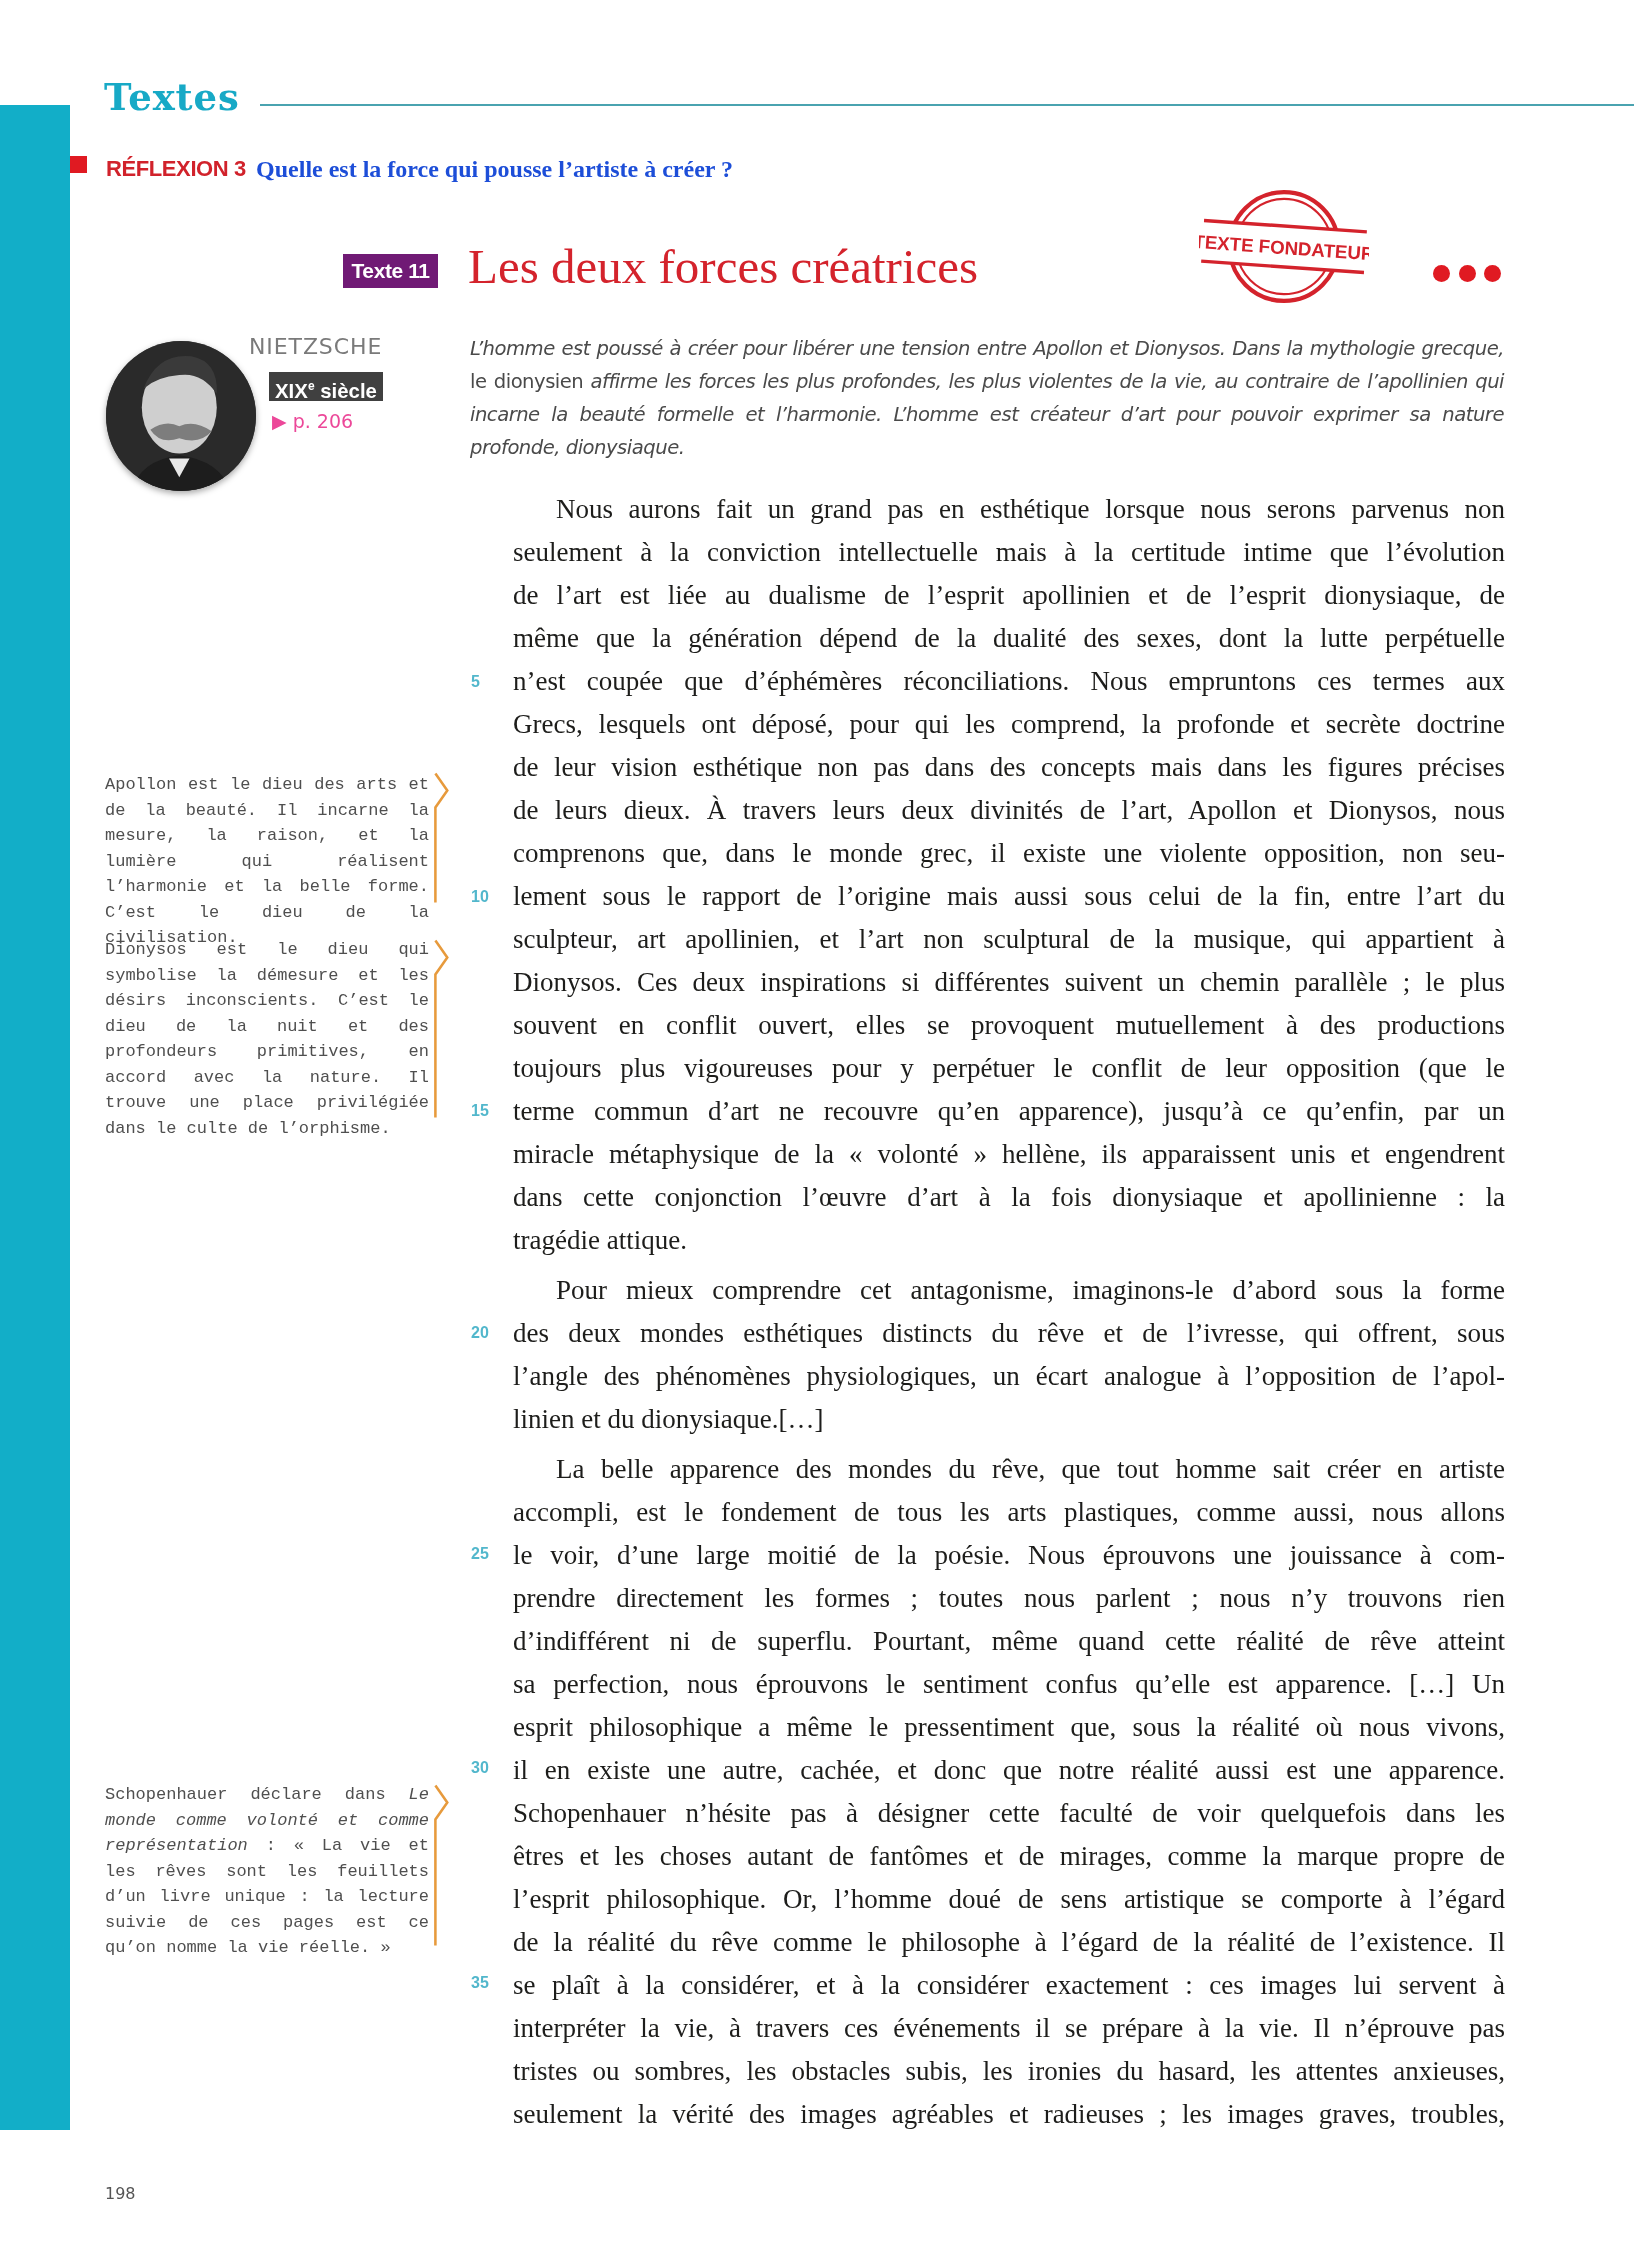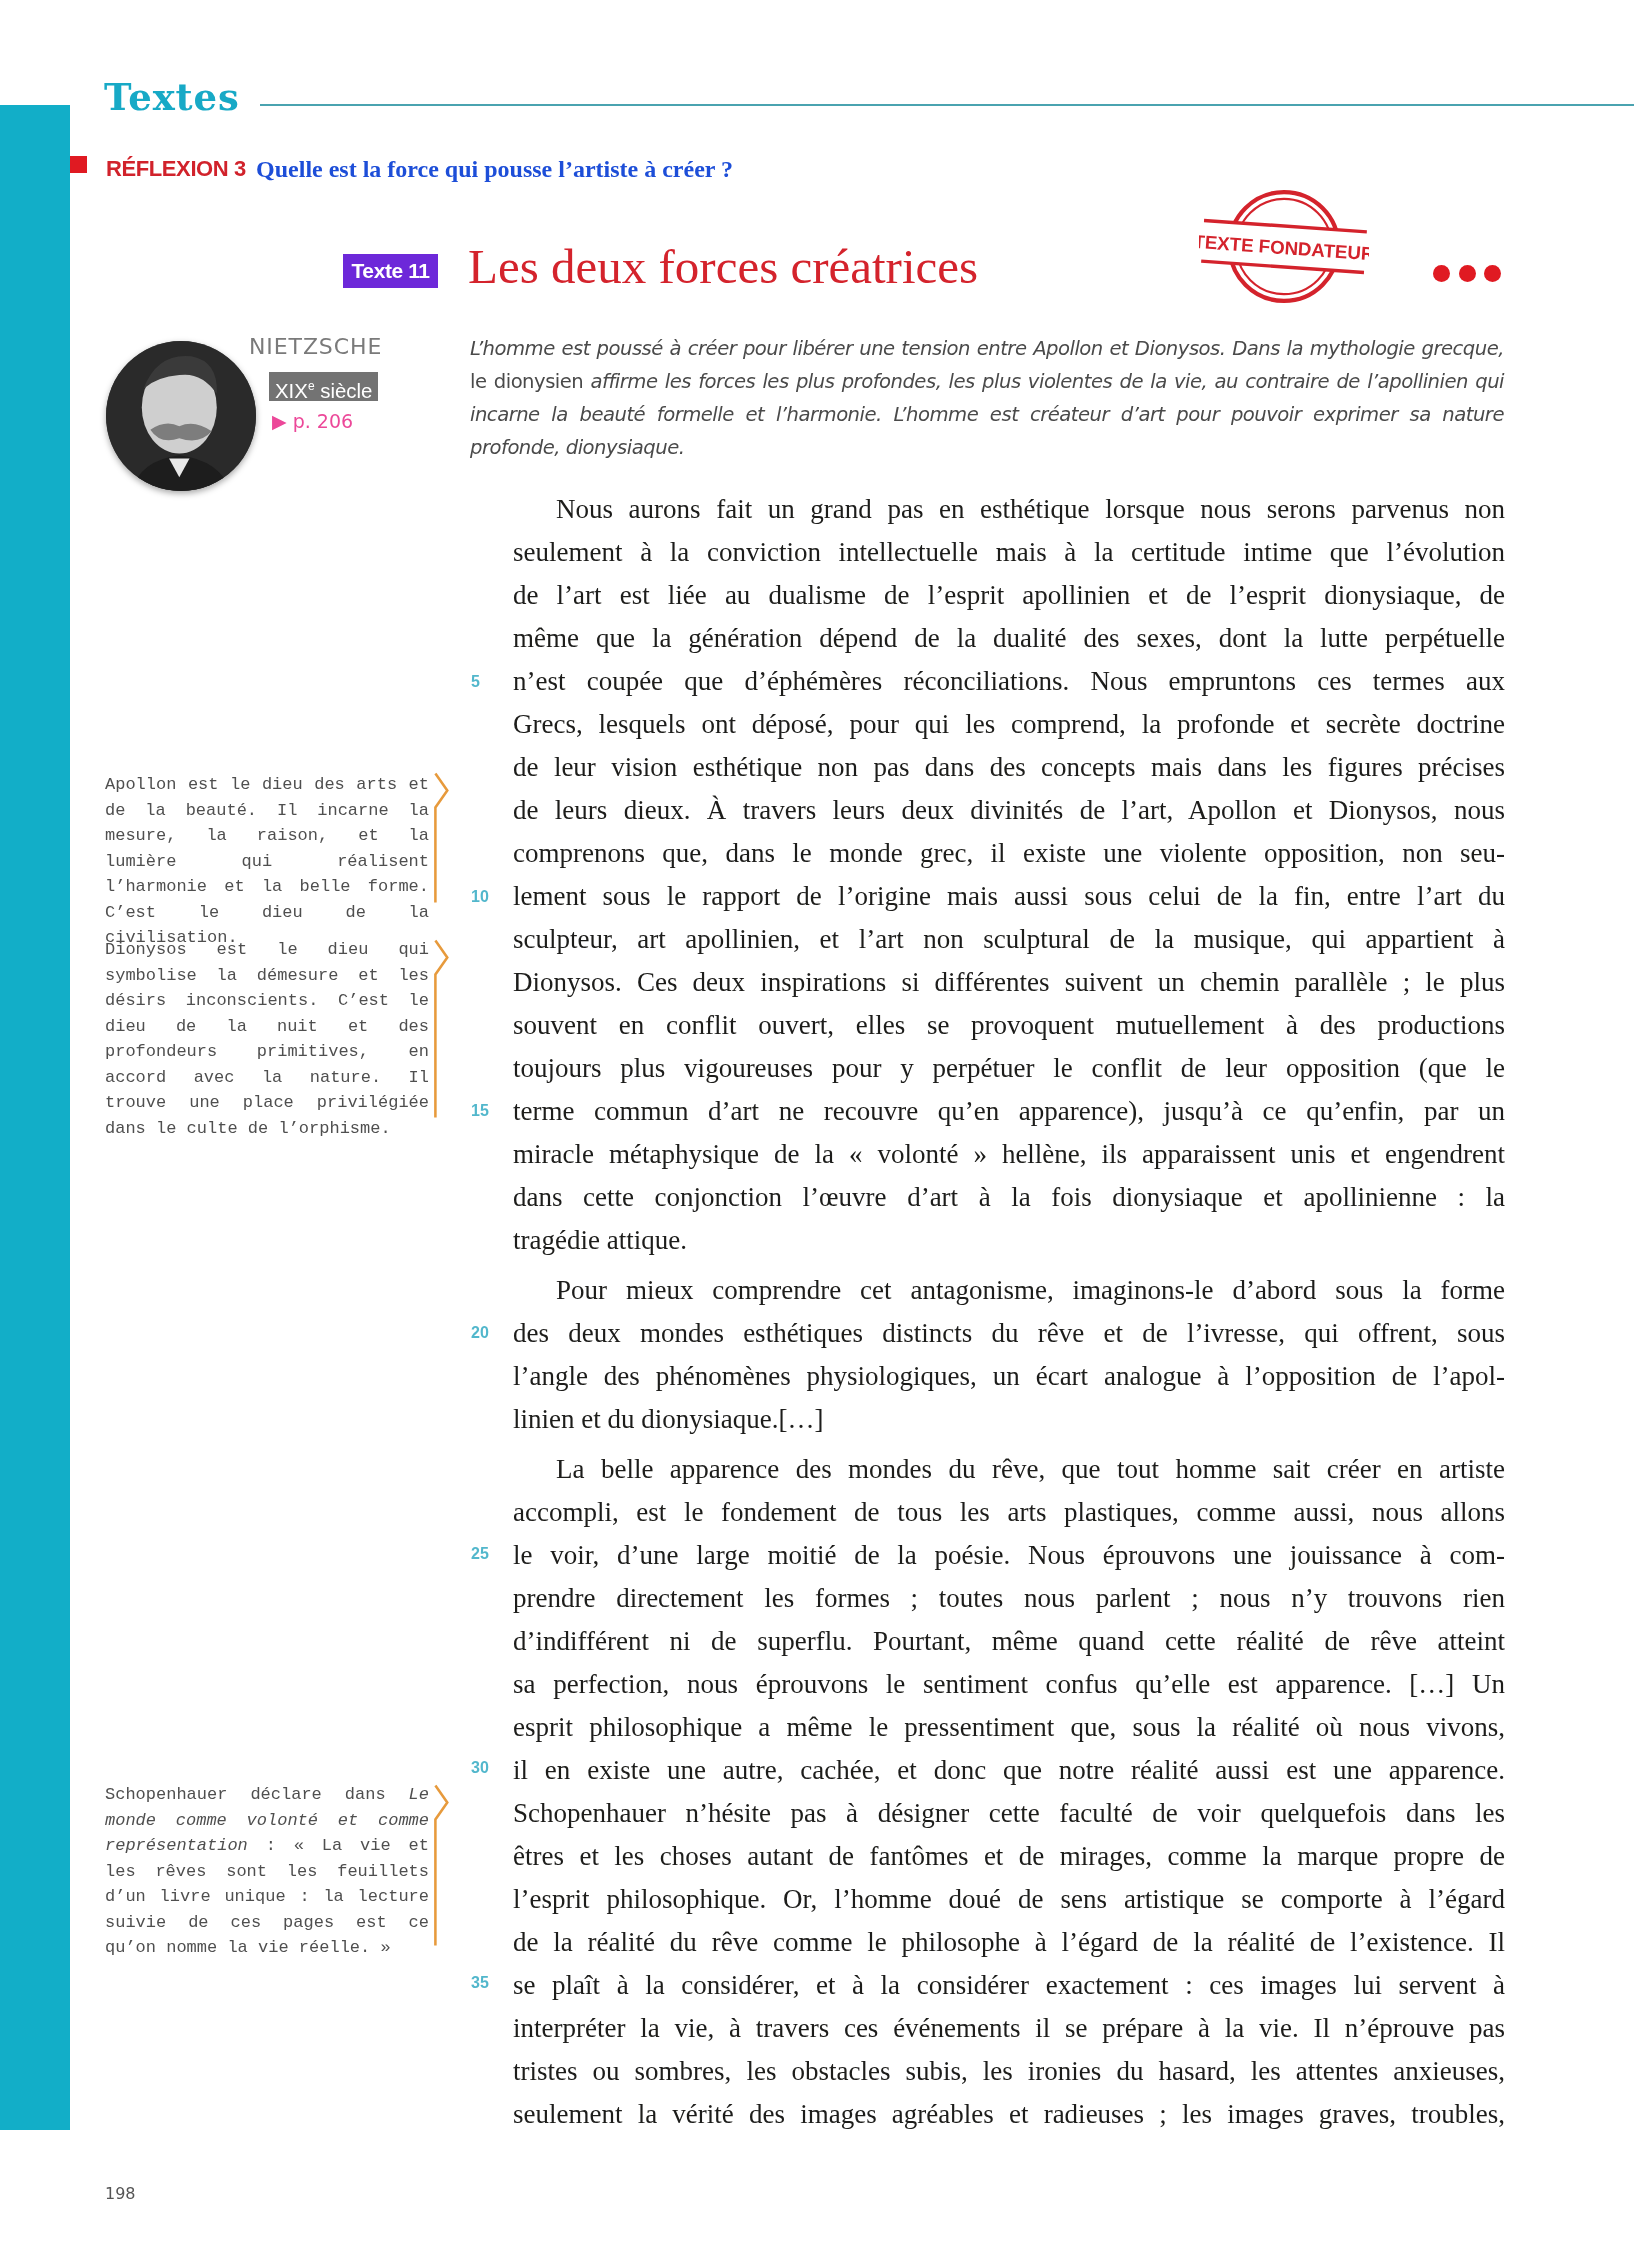--- a/index.html
+++ b/index.html
@@ -4,28 +4,28 @@
   <style>
     html, body { margin: 0; padding: 0; background: #ffffff; }
     body { width: 1635px; height: 2261px; position: relative; overflow: hidden; }
     .side-bar { position: absolute; left: 0; top: 105px; width: 70px; height: 2025px; background: #12aec8; }
     .section-title { position: absolute; left: 104px; top: 75px; font-family: "DejaVu Serif", serif; font-weight: bold; font-size: 37px; color: #17a9c6; letter-spacing: 0.9px; }
     .section-rule { position: absolute; left: 260px; top: 104px; width: 1375px; height: 1.7px; background: #4aa3b0; }
     .reflexion-row { position: absolute; left: 70px; top: 156px; display: flex; align-items: flex-start; }
     .red-square { width: 17px; height: 17px; background: #e01a22; margin-right: 19px; }
     .reflexion-label { font-family: "Liberation Sans", sans-serif; font-weight: bold; font-size: 22px; color: #d1222b; margin-right: 10.2px; letter-spacing: -0.4px; }
     .reflexion-question { font-family: "Liberation Serif", serif; font-weight: bold; font-size: 24px; color: #1d4ed8; }
-    .texte-badge { position: absolute; left: 343px; top: 254px; height: 34px; padding: 0 8.5px; background: #6d28d9; color: #fff; font-family: "Liberation Sans", sans-serif; font-weight: bold; font-size: 21px; line-height: 34px; letter-spacing: -0.4px; }
+    .texte-badge { position: absolute; left: 343px; top: 254px; height: 34px; padding: 0 8.5px; background: #701a75; color: #fff; font-family: "Liberation Sans", sans-serif; font-weight: bold; font-size: 21px; line-height: 34px; letter-spacing: -0.4px; }
     .texte-title { position: absolute; left: 468px; top: 238px; font-family: "Liberation Serif", serif; font-size: 49px; color: #d4232c; }
     .stamp { position: absolute; left: 1199px; top: 187px; width: 170px; height: 119px; }
     .dots { position: absolute; left: 1433px; top: 265px; display: flex; gap: 8.5px; }
     .dot { width: 17px; height: 17px; border-radius: 50%; background: #e01a22; }
     .portrait { position: absolute; left: 106px; top: 341px; width: 150px; height: 150px; border-radius: 50%; background: radial-gradient(circle at 50% 40%, #d8d8d8 0%, #a0a0a0 30%, #444 60%, #1a1a1a 100%); box-shadow: 0 2.6px 6.8px rgba(0,0,0,0.35); overflow: hidden; }
     .author-name { position: absolute; left: 249px; top: 334px; font-family: "DejaVu Sans", sans-serif; font-size: 22px; color: #7a7a7a; letter-spacing: 0.9px; }
-    .century-badge { position: absolute; left: 269px; top: 372px; height: 29px; padding: 0 6px; background: #737373; color: #fff; font-family: "Liberation Sans", sans-serif; font-weight: normal; font-size: 20.4px; line-height: 29px; }
+    .century-badge { position: absolute; left: 269px; top: 372px; height: 29px; padding: 0 6px; background: #404040; color: #fff; font-family: "Liberation Sans", sans-serif; font-weight: bold; font-size: 20.4px; line-height: 29px; }
     .century-badge sup { font-size: 12px; }
     .page-ref { position: absolute; left: 272px; top: 410px; font-family: "DejaVu Sans", sans-serif; font-size: 19px; color: #ec4899; }
     .intro { position: absolute; left: 470px; top: 332px; width: 1034px; font-family: "DejaVu Sans", sans-serif; font-size: 19.6px; line-height: 33px; color: #4a4a4a; font-style: italic; text-align: justify; letter-spacing: -0.5px; }
     .intro .upright { font-style: normal; }
     .body-text { position: absolute; left: 513px; top: 488px; width: 992px; font-family: "Liberation Serif", serif; font-size: 27px; line-height: 43px; color: #1d1d1b; }
     .line { display: block; text-align: justify; text-align-last: justify; white-space: nowrap; }
     .line.last { text-align-last: left; }
     .line-num { position: absolute; left: 471px; font-family: "Liberation Sans", sans-serif; font-weight: bold; font-size: 16px; color: #52b7cc; }
     .note { position: absolute; left: 105px; width: 324px; font-family: Liberation Mono, monospace; font-size: 17px; line-height: 25.5px; color: #4f4f4f; text-align: justify; }
     .note-bracket { position: absolute; left: 432px; width: 25.5px; }

